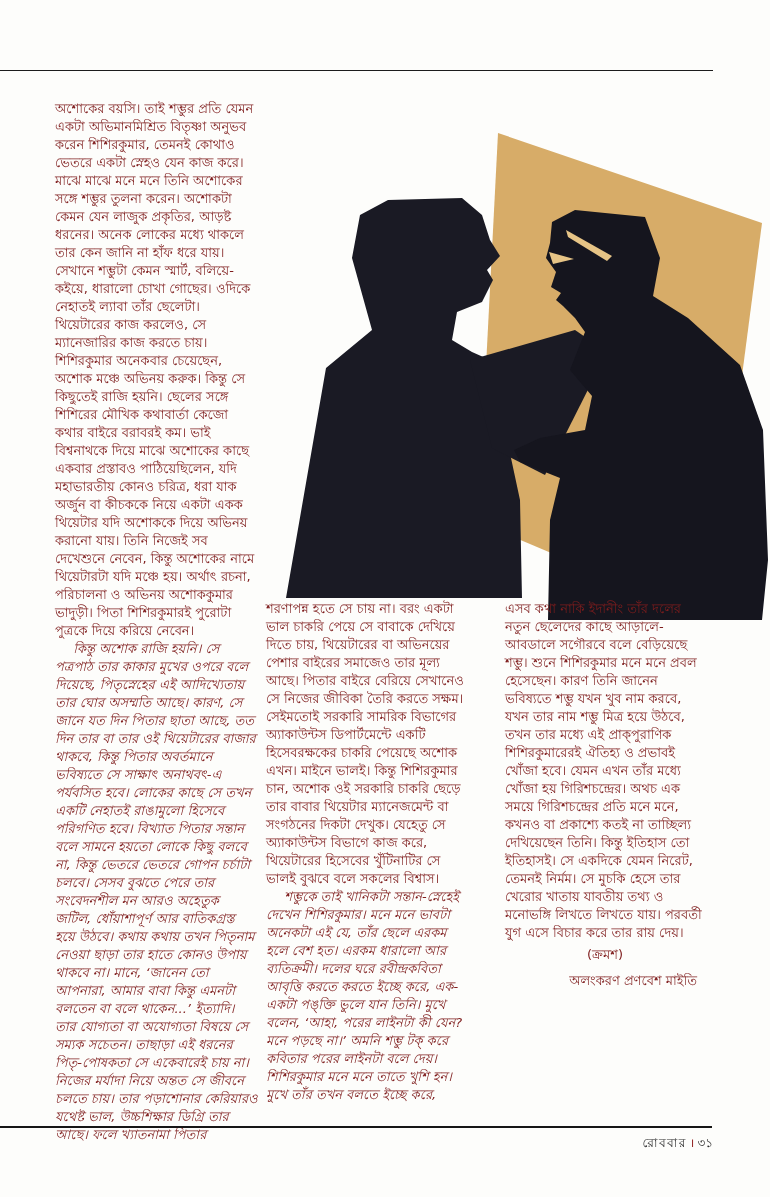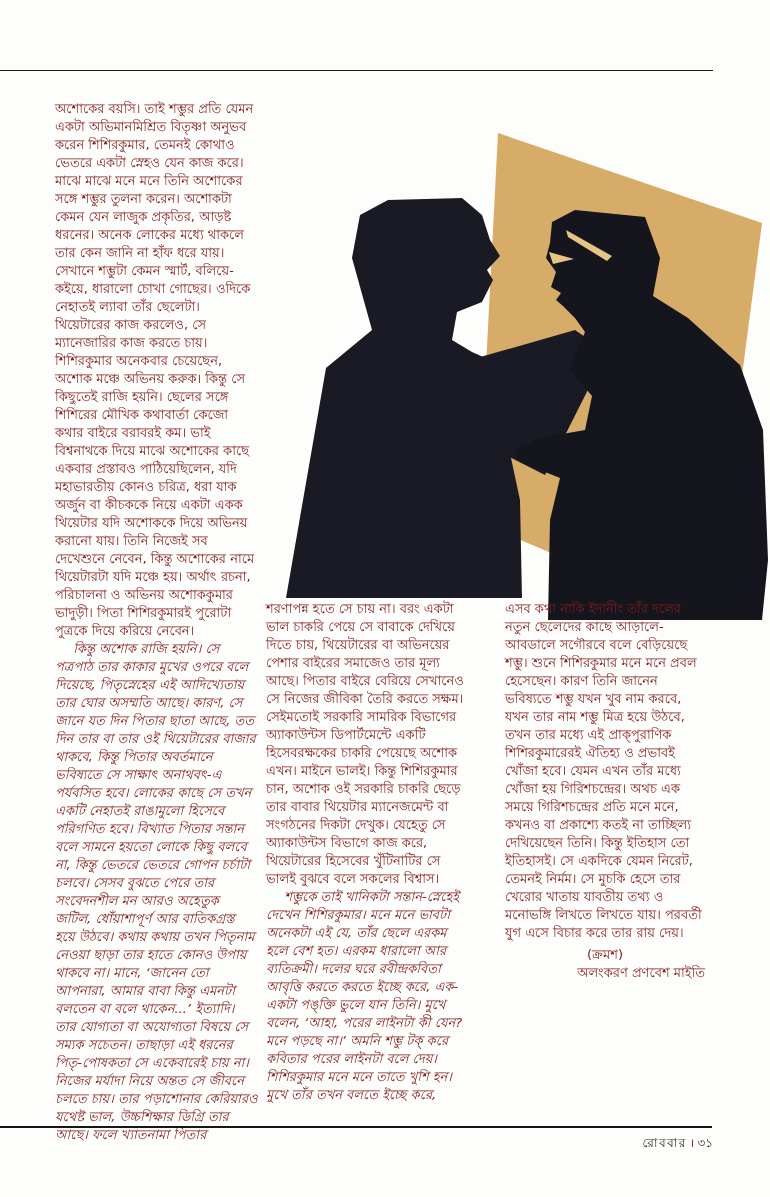--- a/index.html
+++ b/index.html
@@ -12,21 +12,21 @@
   .rule-top{position:absolute;left:0;top:70px;width:713px;height:1px;background:#1c1c1c;}
   .rule-bottom{position:absolute;left:0;top:1126px;width:712px;height:2px;background:#161616;}
   .illus{position:absolute;left:270px;top:72px;width:500px;height:548px;}
   .col{position:absolute;color:#7f1d1d;font-size:13px;line-height:18px;text-align:left;}
   .col-left{left:55px;top:100px;width:203px;}
   .col-mid{left:266px;top:600px;width:201px;}
   .col-right{left:505px;top:600px;width:200px;}
   .para{margin:0;}
   .para + .para{text-indent:1.4em;font-style:italic;}
   .cont-marker{margin:4px 0 0 0;text-align:center;}
-  .credit{margin:0;text-align:right;}
+  .credit{margin:8px;text-align:right;}
   .footer{
     position:absolute;left:0;top:1134px;width:713px;
     text-align:right;font-size:12px;color:#2a2a2a;letter-spacing:1.5px;
   }
   .footer .sep{color:#8c1515;padding:0 3px;letter-spacing:0;}
   .footer .pageno{letter-spacing:0;margin-top:43px;}
 </style>
 </head>
 <body>
 

